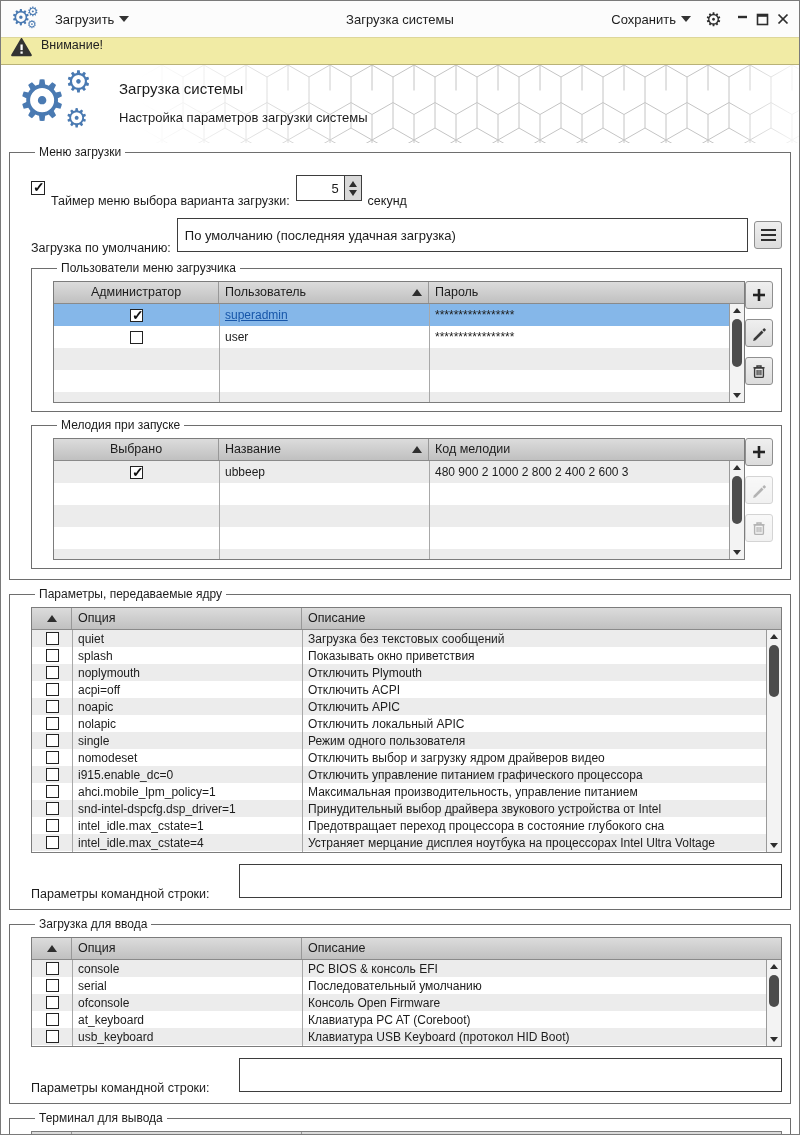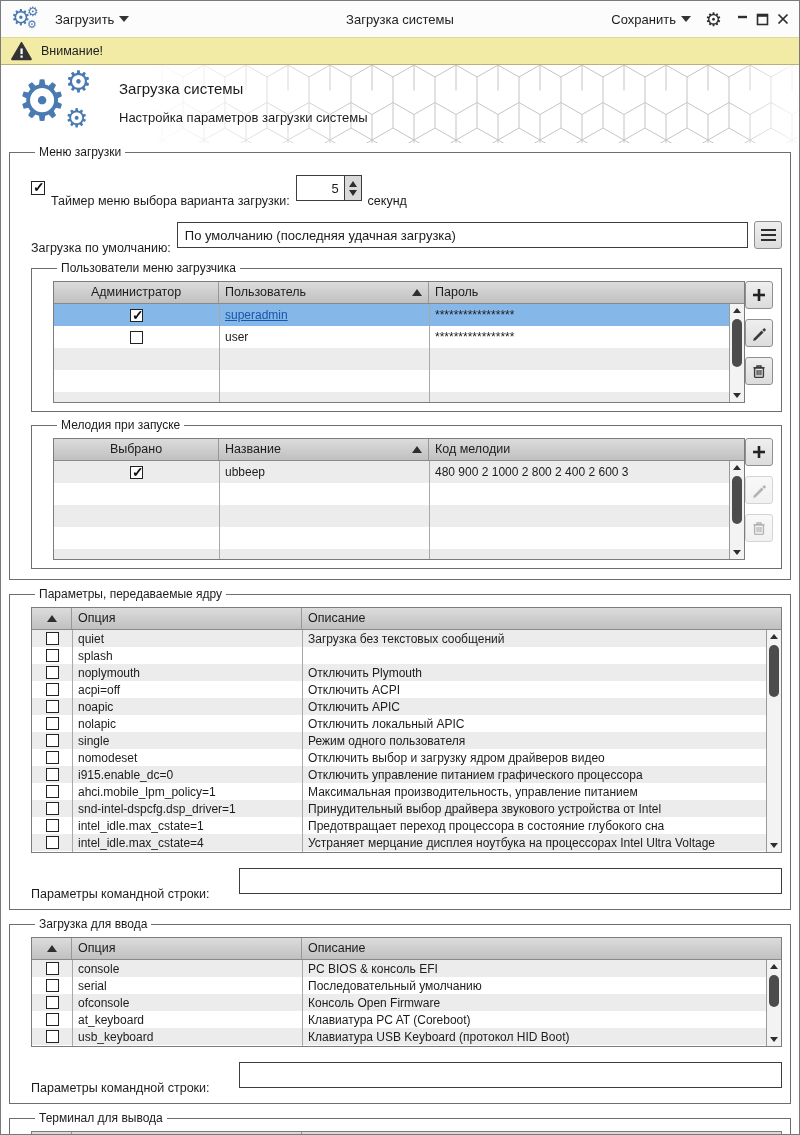--- a/index.html
+++ b/index.html
@@ -17,21 +17,21 @@
   .app-gears { position:relative; width:30px; height:28px; }
   .app-gears .g { position:absolute; color:#4a7ab2; line-height:1; }
   .app-gears .g1 { font-size:22px; left:0; top:2px; }
   .app-gears .g2 { font-size:13px; left:16px; top:0; }
   .app-gears .g3 { font-size:11px; left:16px; top:14px; }
   .tb-gear { font-size:19px; color:#2e2e2e; line-height:1; }
   .winctl { display:flex; align-items:center; gap:7px; margin-left:6px; }
   .winctl .wc { width:13px; height:13px; display:flex; align-items:center; justify-content:center; }
 
   
-  .warnbar { height:28px; flex:0 0 28px; background:#f1eba5; border-top:1px solid #ddd79a; border-bottom:1px solid #b9b277; display:flex; align-items:center; gap:9px; padding:0 10px; }
+  .warnbar { height:28px; flex:0 0 28px; background:#f1eba5; border-top:1px solid #ddd79a; border-bottom:1px solid #b9b277; display:flex; gap:9px; padding:0 10px; }
   .warnbar .wtext { font-size:12.5px; color:#222; }
 
   
   .pageheader { height:78px; flex:0 0 78px; position:relative; background:#fff; overflow:hidden; }
   .hexes { position:absolute; left:140px; top:0; }
   .logo { position:absolute; left:16px; top:2px; width:96px; height:74px; }
   .logo .g { position:absolute; color:#4a7ab2; line-height:1; }
   .logo .g1 { font-size:56px; left:0; top:6px; }
   .logo .g2 { font-size:30px; left:48px; top:0; }
   .logo .g3 { font-size:26px; left:48px; top:38px; }
@@ -51,21 +51,21 @@
   .cb { width:14px; height:14px; border:1.5px solid #222; background:#fff; display:inline-flex; align-items:center; justify-content:center; position:relative; flex:0 0 auto; }
   .cb.checked::after { content:"✓"; font-size:14px; font-weight:bold; color:#111; position:absolute; top:-3px; left:1px; }
 
   
   .spin { width:66px; height:26px; border:1px solid #3d3d3d; display:flex; background:#fff; }
   .spin-val { flex:1; text-align:right; padding:5px 5px 0 0; font-size:13px; }
   .spin-btns { width:17px; background:#d9d9d9; border-left:1px solid #3d3d3d; display:flex; flex-direction:column; align-items:center; justify-content:center; gap:3px; }
   .tri-up { width:0; height:0; border-left:4.5px solid transparent; border-right:4.5px solid transparent; border-bottom:6px solid #2e2e2e; }
   .tri-down { width:0; height:0; border-left:4.5px solid transparent; border-right:4.5px solid transparent; border-top:6px solid #2e2e2e; }
 
-  input.text-input { border:1px solid #3d3d3d; height:26px; padding:0 7px; font:13px "Liberation Sans", sans-serif; flex:1; min-width:0; background:#fff; color:#1c1c1c; }
+  input.text-input { border:1px solid #3d3d3d; height:34px; padding:0 7px; font:13px "Liberation Sans", sans-serif; flex:1; min-width:0; background:#fff; color:#1c1c1c; }
   .sq-btn { width:28px; height:28px; border:1px solid #8f8f8f; border-radius:3px; background:linear-gradient(#efefef,#dcdcdc); display:flex; align-items:center; justify-content:center; flex:0 0 auto; }
   .sq-btn.disabled { opacity:.38; }
   .hamb { display:flex; flex-direction:column; gap:2.5px; }
   .hamb i { display:block; width:15px; height:2.5px; background:#2e2e2e; }
 
   .combo { flex:1; height:26px; border:1px solid #3d3d3d; display:flex; align-items:center; background:#fff; }
   .combo-text { flex:1; padding:0 7px; font-size:13px; }
   .combo-btn { width:25px; align-self:stretch; background:#d9d9d9; border-left:1px solid #3d3d3d; display:flex; align-items:center; justify-content:center; }
 
   
@@ -420,20 +420,23 @@
                   <span>Загрузка без текстовых сообщений</span>
                 </div>
               </div>
               <div class="grid-row k-row">
                 <div class="cell ck1">
                   <span class="cb"></span>
                 </div>
                 <div class="cell ck2">
                   <span>splash</span>
                 </div>
+                <div class="cell ck3">
+                  <span>Показывать окно приветствия</span>
+                </div>
               </div>
               <div class="grid-row k-row">
                 <div class="cell ck1">
                   <span class="cb"></span>
                 </div>
                 <div class="cell ck2">
                   <span>noplymouth</span>
                 </div>
                 <div class="cell ck3">
                   <span>Отключить Plymouth</span>

